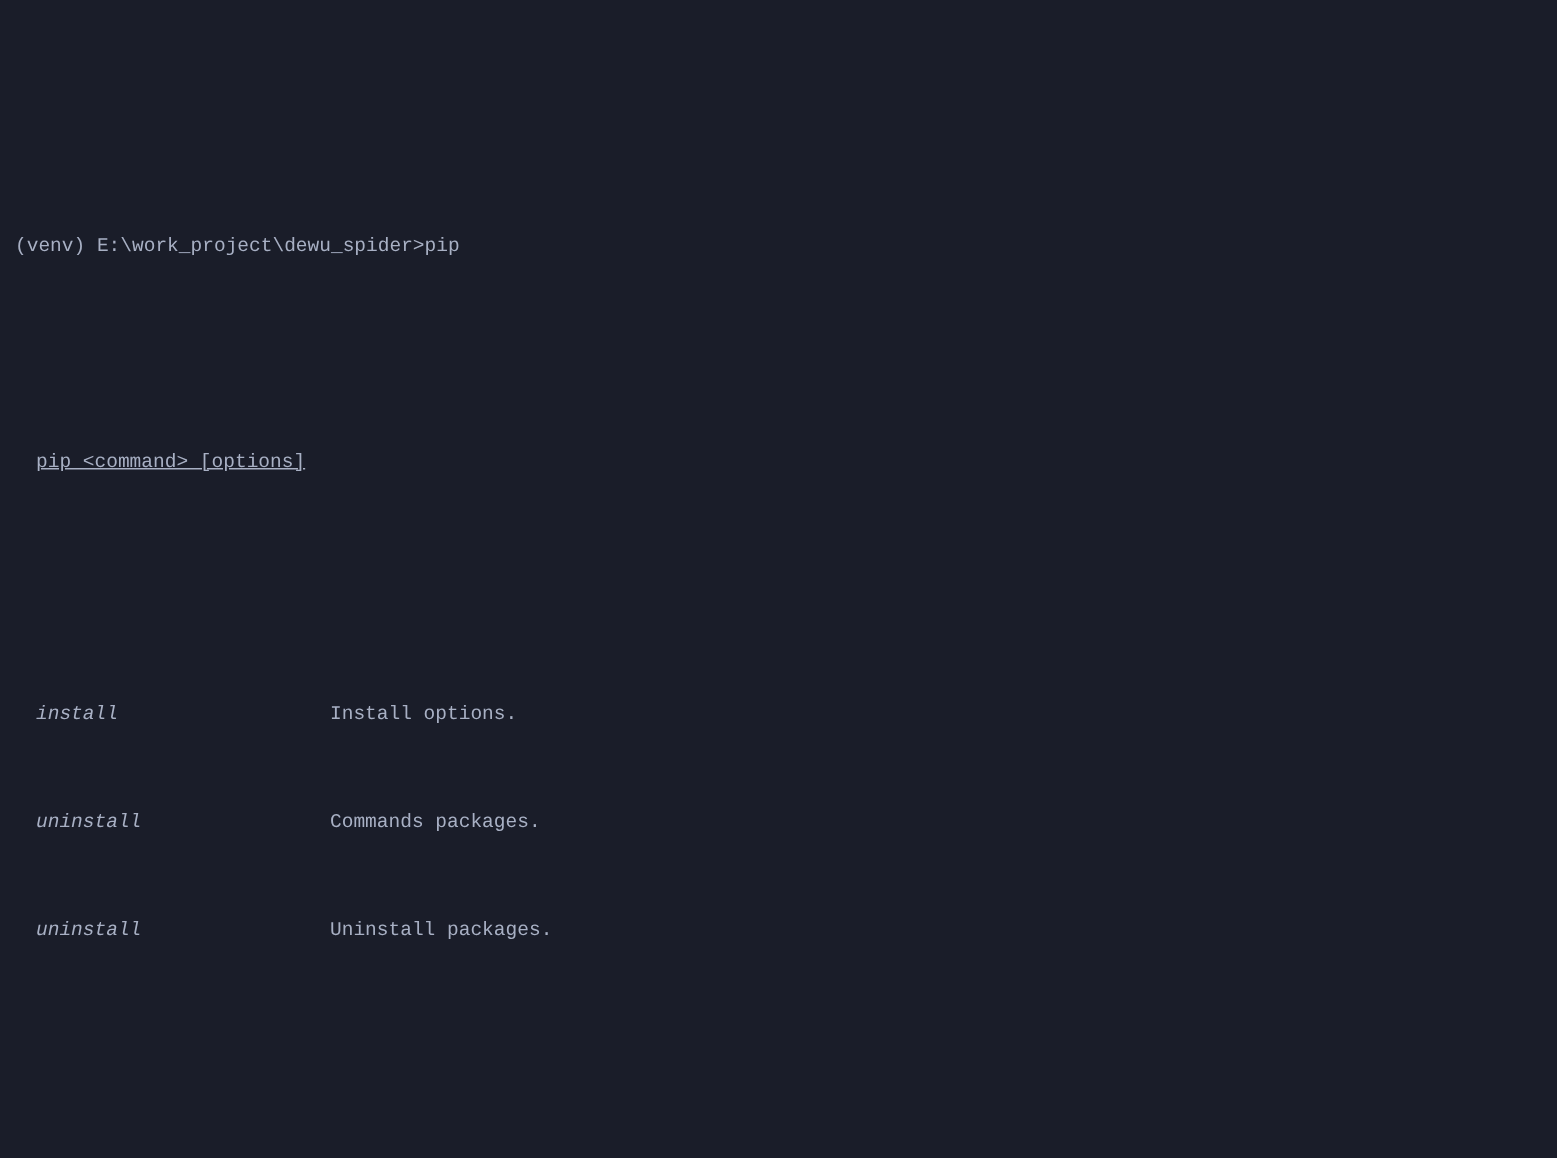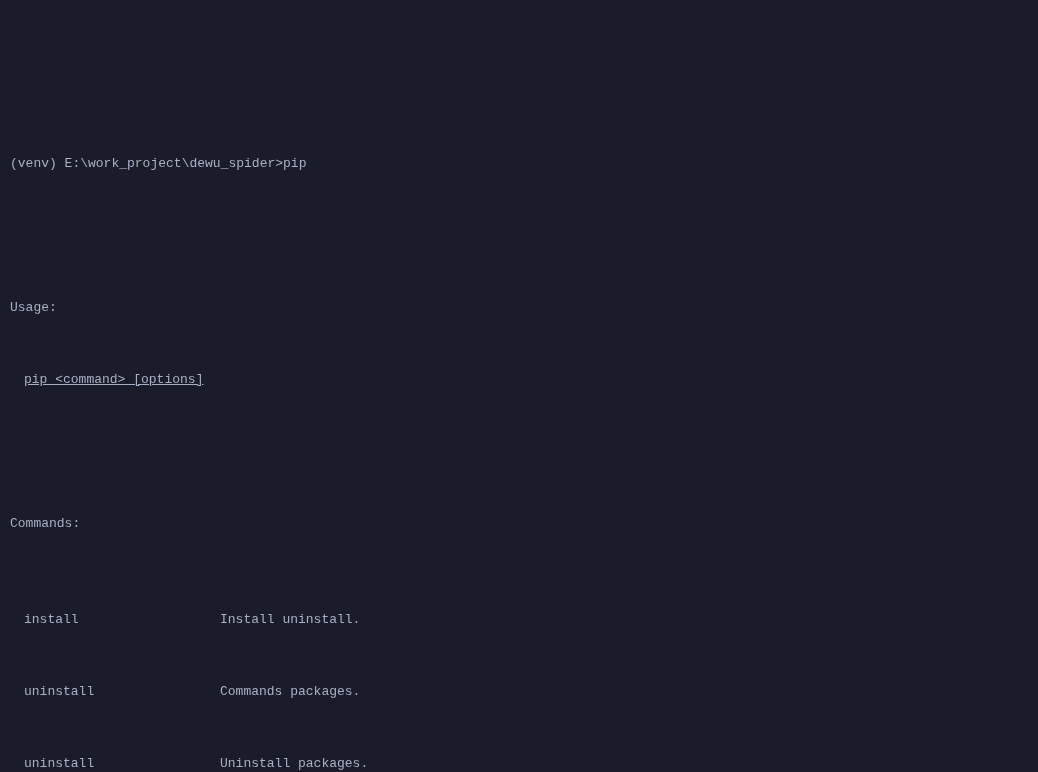--- a/index.html
+++ b/index.html
@@ -19,20 +19,21 @@
       position: relative;
     }
     .terminal-line {
       display: block;
     }
     .command-col {
       display: inline-block;
       width: 210px;
       padding-left: 14px;
       vertical-align: top;
+      font-style: italic;
     }
     .desc-col {
       display: inline-block;
       vertical-align: top;
       max-width: 800px;
       white-space: normal;
     }
     .indent {
       padding-left: 14px;
       text-decoration: underline;
@@ -45,26 +46,24 @@
     }
   </style>
 </head>
 <body>
 
 
 
 <div>
   <span class="terminal-line">(venv) E:\work_project\dewu_spider&gt;pip</span>
   <div class="blank-line"></div>
-  <span class="section-header">Usage:</span>
   <span class="terminal-line indent">pip &lt;command&gt; [options]</span>
   <div class="blank-line"></div>
-  <span class="section-header">Commands:</span>
 
-  <div class="terminal-line"><span class="command-col">install</span><span class="desc-col">Install uninstall.</span></div>
+  <div class="terminal-line"><span class="command-col">install</span><span class="desc-col">Install options.</span></div>
   <div class="terminal-line"><span class="command-col">uninstall</span><span class="desc-col">Commands packages.</span></div>
   <div class="terminal-line"><span class="command-col">uninstall</span><span class="desc-col">Uninstall packages.</span></div>
   
   
   
   
   
   
   
   

